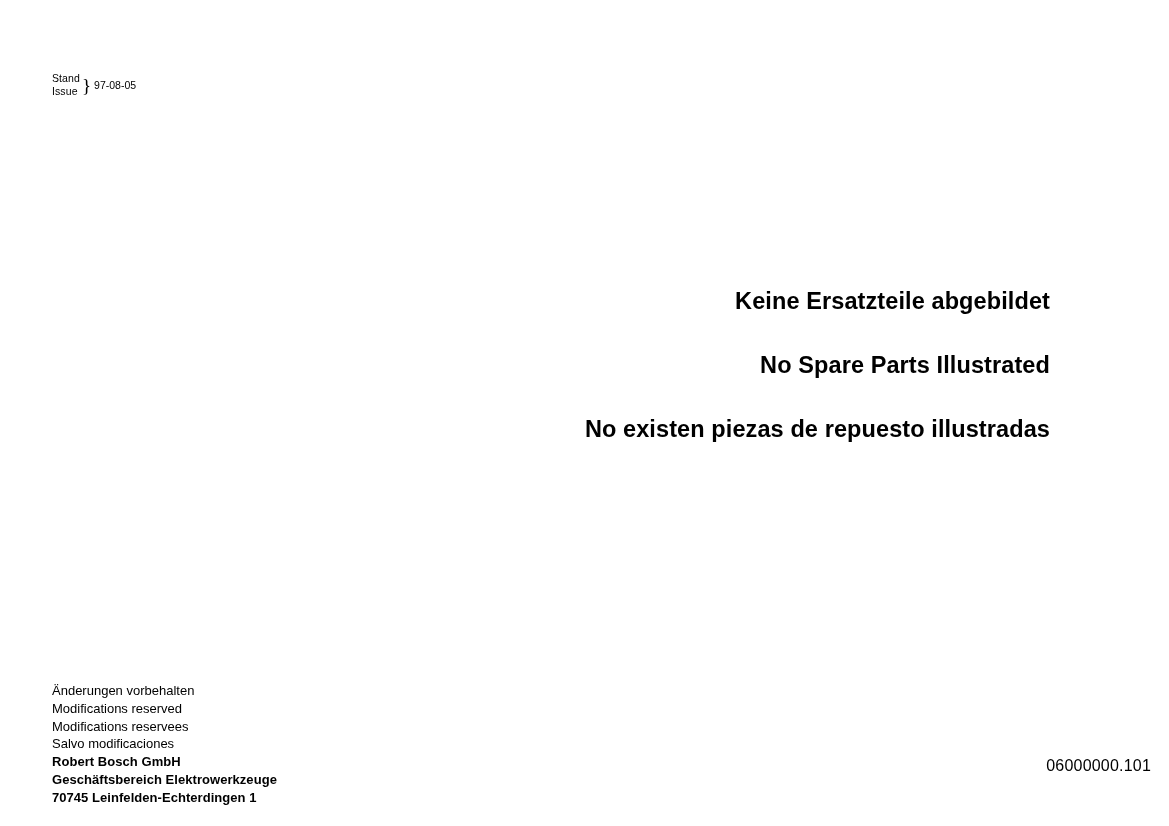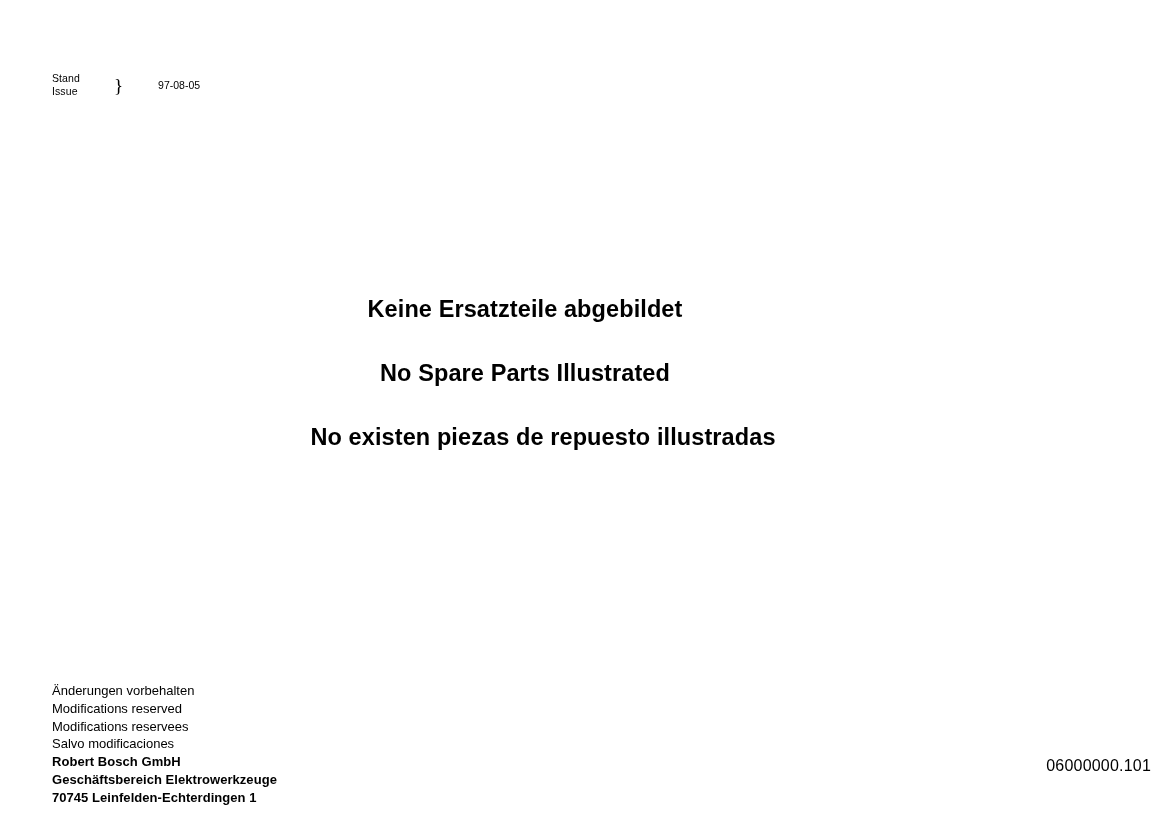--- a/index.html
+++ b/index.html
@@ -21,21 +21,20 @@
 
   
   .issue-stamp {
     position: absolute;
     left: 52px;
     top: 72px;
     display: flex;
     align-items: center;
     font-size: 10.5px;
     line-height: 1.25;
-    gap: 32px;
   }
   .issue-stamp .labels {
     display: flex;
     flex-direction: column;
     letter-spacing: 0.1px;
   }
   .issue-stamp .brace {
     font-size: 19px;
     line-height: 1;
     margin: 0 3px 0 2px;
@@ -45,23 +44,23 @@
   .issue-stamp .issue-date {
     font-size: 10.5px;
     align-self: center;
     padding-top: 1px;
   }
 
   
   .headlines {
     position: absolute;
     left: 0;
-    top: 296px;
+    top: 288px;
     width: 1050px;
-    text-align: center;
+    text-align: right;
   }
   .headline {
     font-size: 23.5px;
     font-weight: bold;
     letter-spacing: 0.1px;
     margin: 0 0 37px 0;
     white-space: nowrap;
   }
   .headline:last-child {
     margin-bottom: 0;

